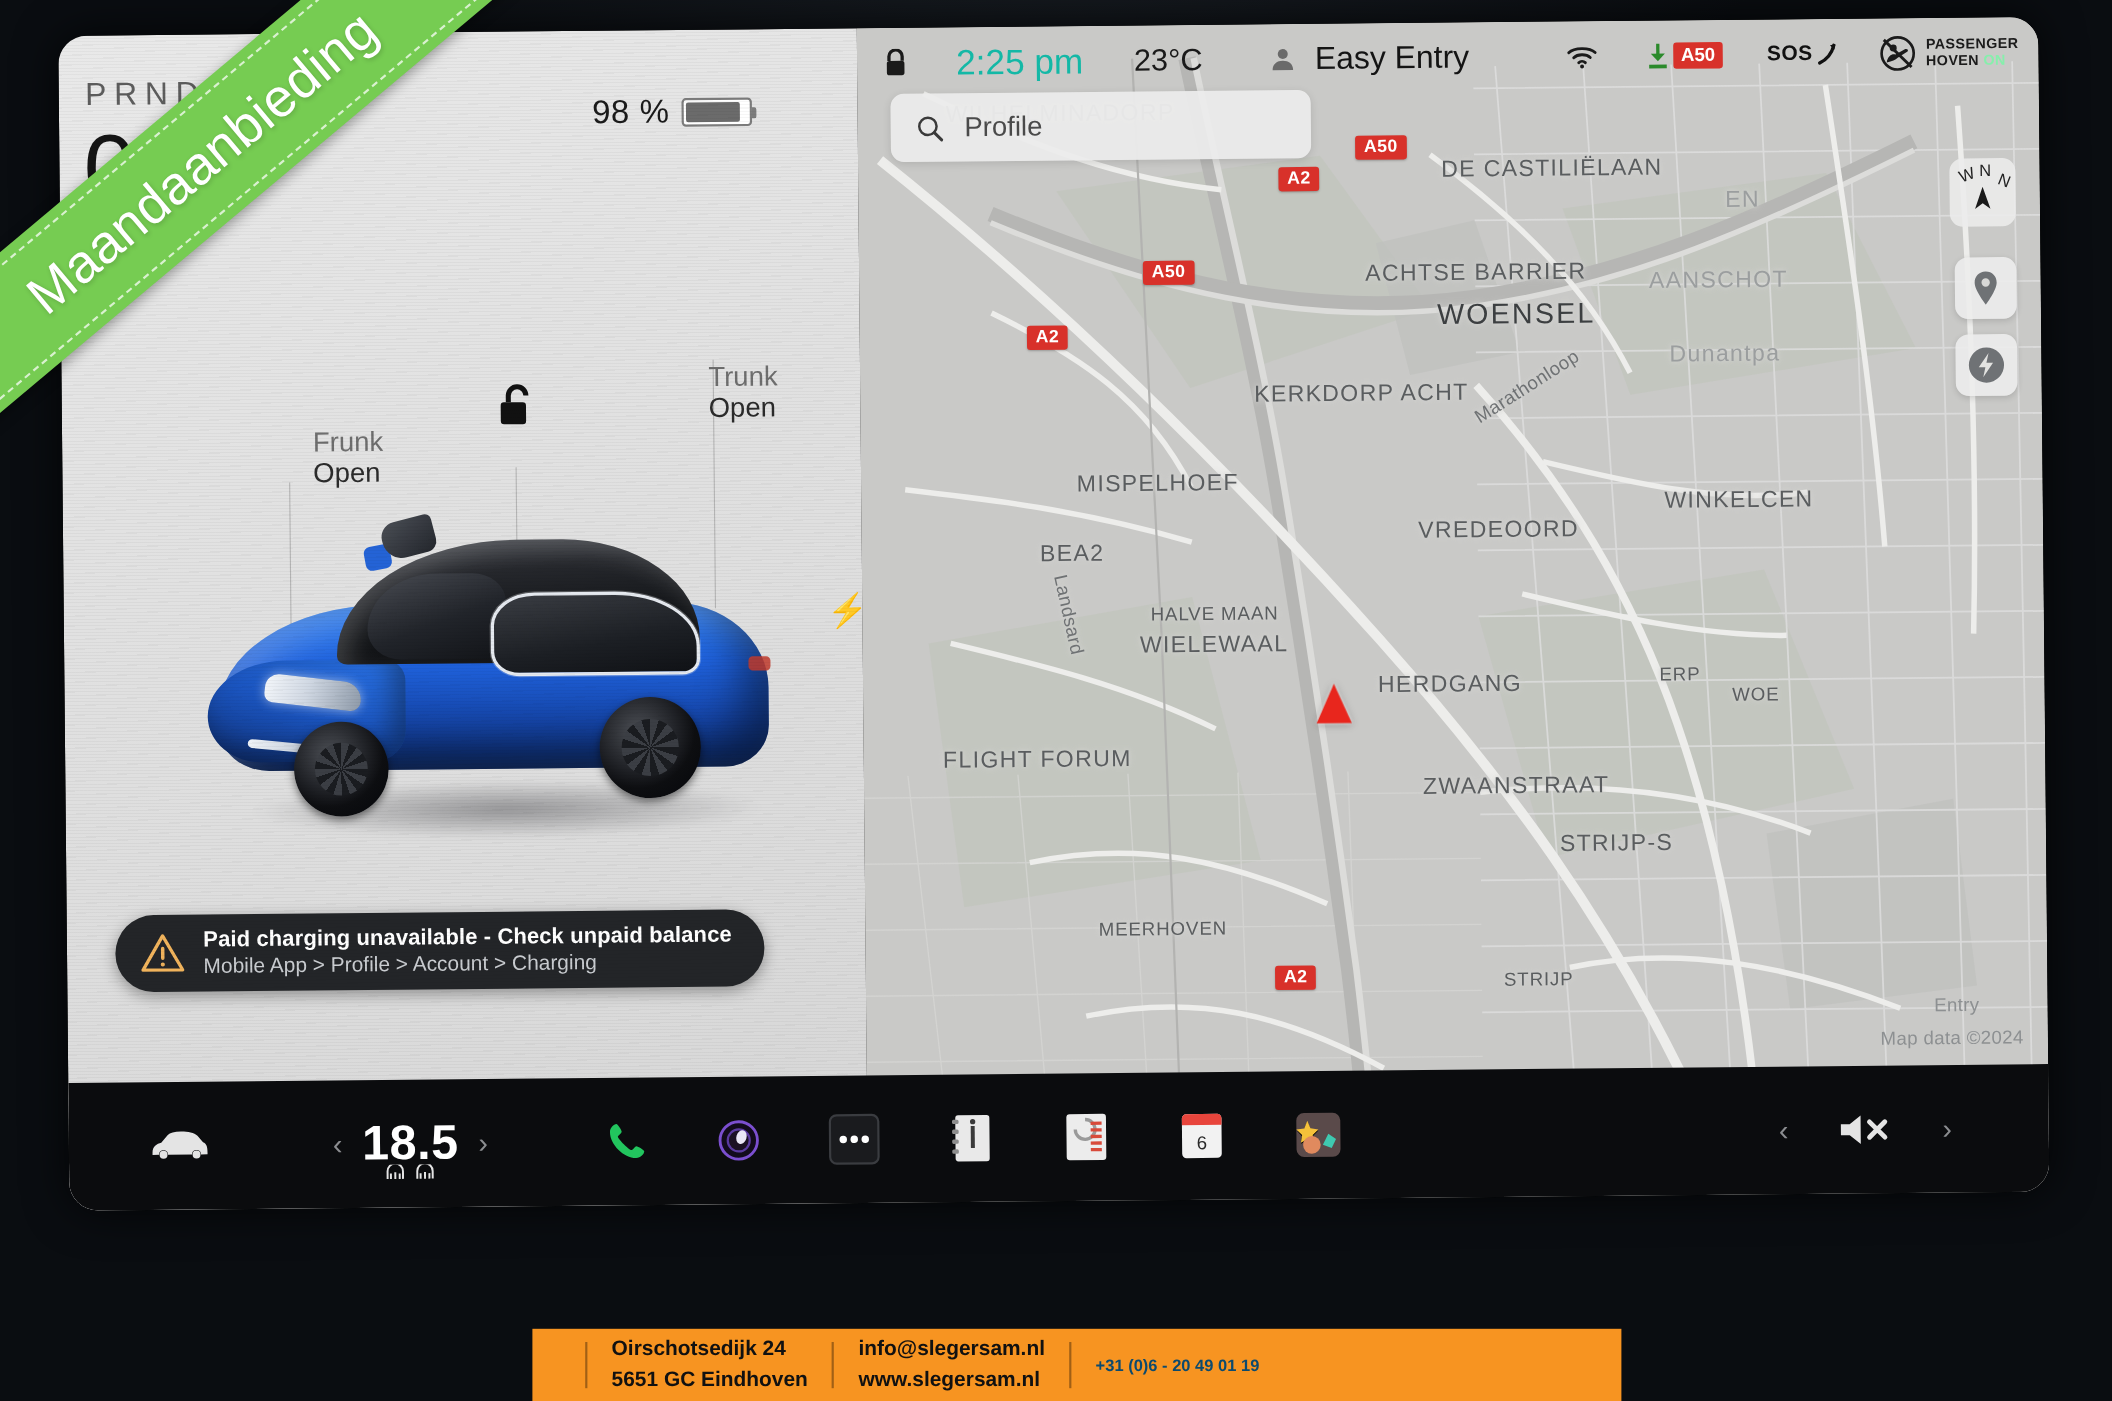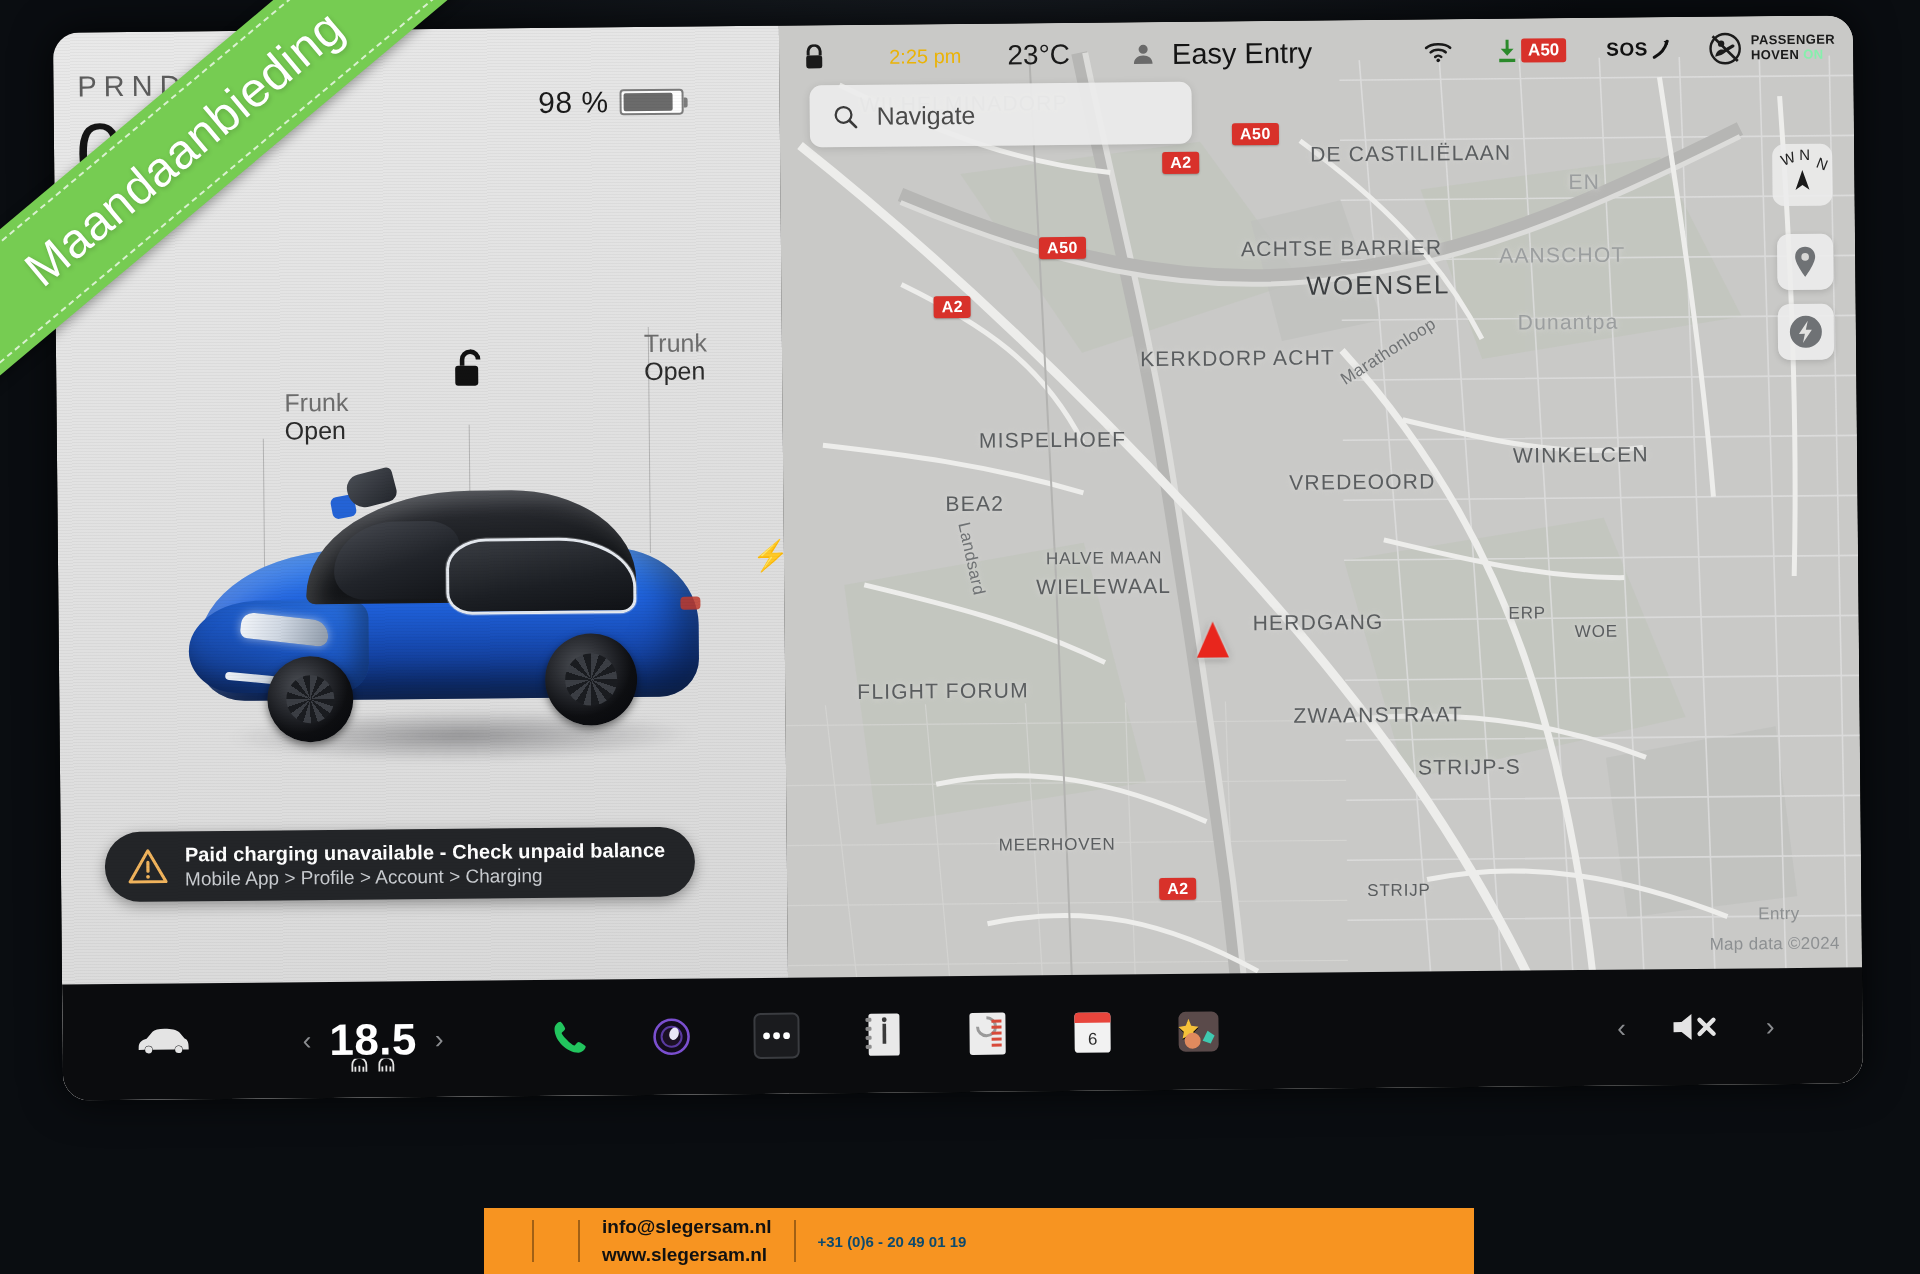--- a/index.html
+++ b/index.html
@@ -497,21 +497,21 @@
           <div class="shield" style="left: 152px; top: 272px;">A2</div>
           <div class="shield" style="left: 382px; top: 130px;">A2</div>
           <div class="shield" style="left: 372px; top: 856px;">A2</div>
         </div>
 
       <div class="nav-search">
         <svg width="27" height="27" viewBox="0 0 24 24">
           <circle cx="10.5" cy="10.5" r="7" fill="none" stroke="#3a3a3a" stroke-width="2"></circle>
           <path d="M15.6 15.6 L21.5 21.5" stroke="#3a3a3a" stroke-width="2.4" stroke-linecap="round"></path>
         </svg>
-        <span class="nav-search-ph">Navigate</span>
+        <span class="nav-search-ph">Profile</span>
       </div>
 
       <div class="compass">
         <svg width="60" height="62" viewBox="0 0 60 62">
           <text x="11" y="22" font-family="Liberation Sans" font-size="15" fill="#222" transform="rotate(-20 11 22)">W</text>
           <text x="27" y="16" font-family="Liberation Sans" font-size="15" fill="#222">N</text>
           <text x="43" y="23" font-family="Liberation Sans" font-size="15" fill="#222" transform="rotate(22 43 23)">N</text>
           <path d="M30 26 L37 46 L30 41 L23 46 Z" fill="#1a1a1a"></path>
         </svg>
       </div>
@@ -541,21 +541,21 @@
 
     <div style="position:absolute; left:726px; top:0; width:1074px; height:64px; display:flex; align-items:center; gap:0; padding:0 18px;">
 
       <span style="margin-left:6px; display:flex;">
         <svg width="22" height="26" viewBox="0 0 22 26">
           <path d="M5 11 V7 a6 6 0 0 1 12 0 V11" fill="none" stroke="#1a1a1a" stroke-width="3"></path>
           <rect x="3" y="11" width="16" height="13" rx="2.4" fill="#1a1a1a"></rect>
         </svg>
       </span>
 
-      <span style="margin-left:64px; font-size:20px; color:#eab308;">2:25 pm</span>
+      <span style="margin-left:44px; font-size:32px; color:#14b8a6;">2:25 pm</span>
 
       <span style="margin-left:46px; font-size:28px; color:#1a1a1a;">23°C</span>
 
       <span style="margin-left:60px; display:flex;">
         <svg width="26" height="26" viewBox="0 0 24 24">
           <circle cx="12" cy="7.5" r="4.2" fill="#6a6a6a"></circle>
           <path d="M3.4 21 C3.4 15.8 7.2 13.2 12 13.2 C16.8 13.2 20.6 15.8 20.6 21 Z" fill="#6a6a6a"></path>
         </svg>
       </span>
       <span style="margin-left:16px; font-size:29px; color:#141414;">Easy Entry</span>
@@ -704,20 +704,24 @@
     </div>
 
   </div>
 
   <div id="ribbon">
     <span>Maandaanbieding</span>
   </div>
 
   <div id="dealer">
     <div class="dsep"></div>
+    <div class="dealer-col">
+      <div>Oirschotsedijk 24</div>
+      <div>5651 GC  Eindhoven</div>
+    </div>
     <div class="dsep"></div>
     <div class="dealer-col">
       <div>info@slegersam.nl</div>
       <div>www.slegersam.nl</div>
     </div>
     <div class="dsep"></div>
     <div class="dealer-phone">+31 (0)6 - 20 49 01 19</div>
   </div>
 
 </div>

